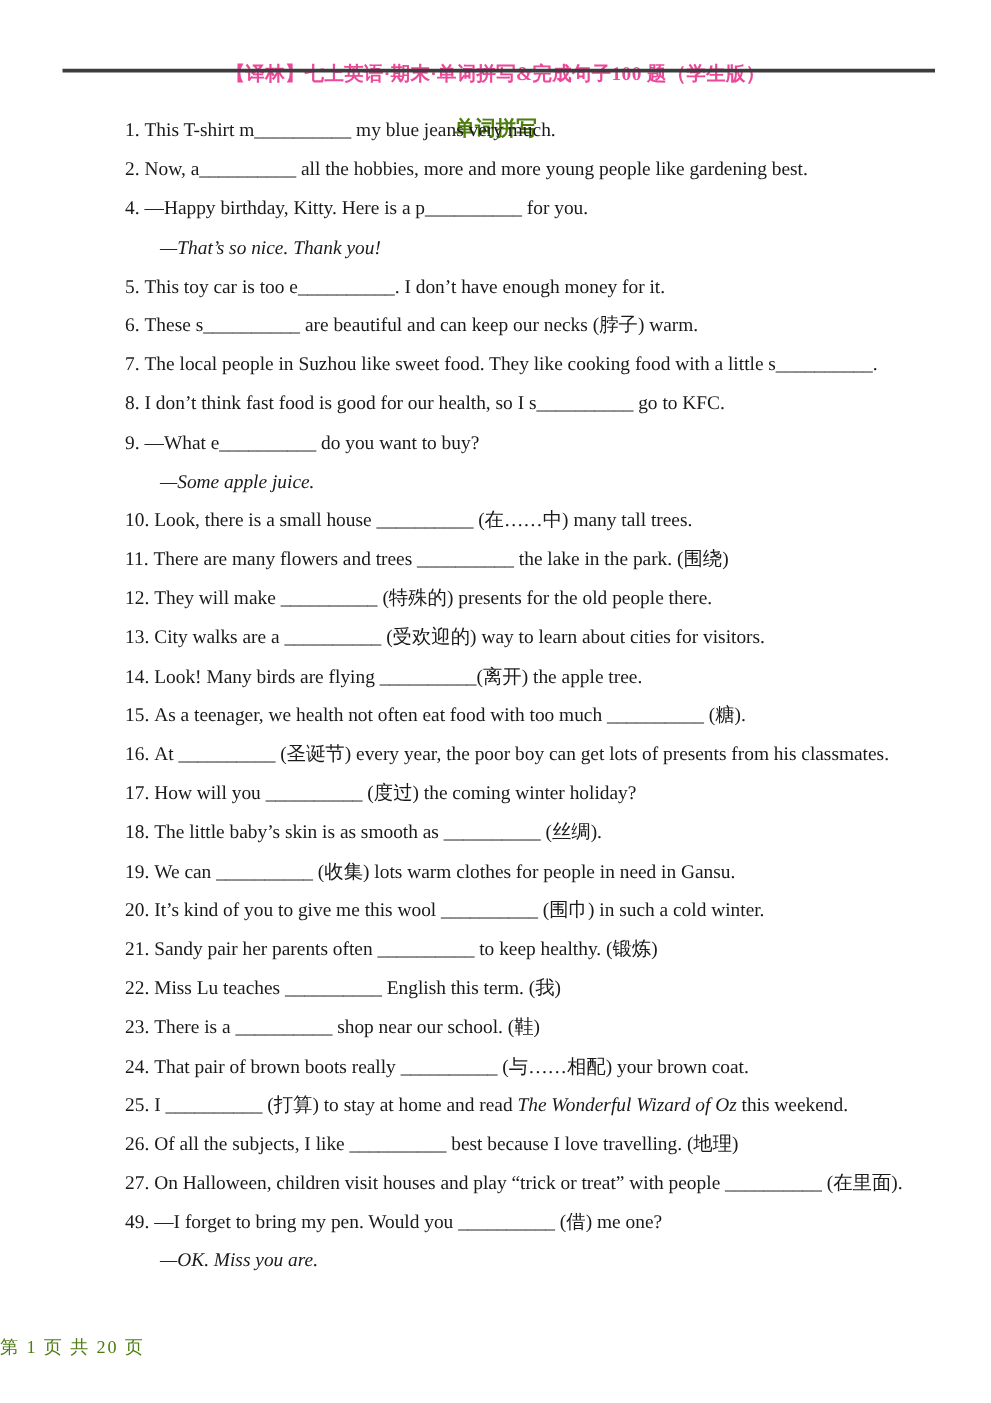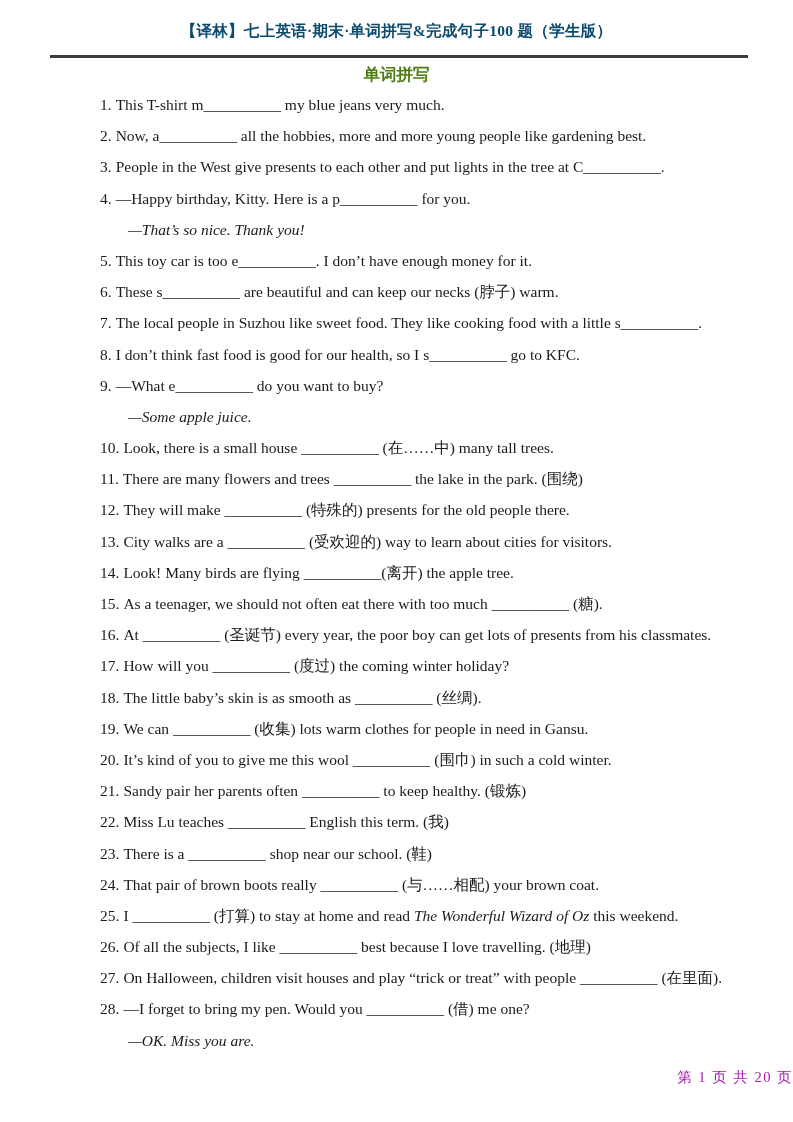--- a/index.html
+++ b/index.html
@@ -52,62 +52,61 @@
     white-space: nowrap;
   }
   .q-line.indent { padding-left: 28px; font-style: italic; }
   .q-num { margin-right: 4px; }
   .italic { font-style: italic; }
   .footer {
     position: absolute;
     top: 1068px;
     left: 0;
     width: 100%;
-    text-align: right;
+    text-align: left;
     font-size: 14.5px;
     letter-spacing: 1.5px;
-    color: #a21caf;
+    color: #4d7c0f;
   }
 </style>
 </head>
 <body>
 
 <div class="page">
-  <div class="doc-header" style="color: #0c4a6e;">【译林】七上英语·期末·单词拼写&amp;完成句子100 题（学生版）</div>
+  <div class="doc-header" style="color: #ec4899; margin-top: 28px;">【译林】七上英语·期末·单词拼写&amp;完成句子100 题（学生版）</div>
   <div class="header-rule"></div>
   <div class="section-title">单词拼写</div>
   <div class="questions" id="questions">
       <div class="q-line"><span class="q-num">1.</span><span>This T-shirt m__________ my blue jeans very much.</span></div>
       <div class="q-line"><span class="q-num">2.</span><span>Now, a__________ all the hobbies, more and more young people like gardening best.</span></div>
-      <div class="q-line"><span class="q-num">3.</span><span>People in the West give presents to each other and put lights in the tree at C__________.</span></div>
       <div class="q-line"><span class="q-num">4.</span><span>—Happy birthday, Kitty. Here is a p__________ for you.</span></div>
       <div class="q-line indent"><span>—That’s so nice. Thank you!</span></div>
       <div class="q-line"><span class="q-num">5.</span><span>This toy car is too e__________. I don’t have enough money for it.</span></div>
       <div class="q-line"><span class="q-num">6.</span><span>These s__________ are beautiful and can keep our necks (脖子) warm.</span></div>
       <div class="q-line"><span class="q-num">7.</span><span>The local people in Suzhou like sweet food. They like cooking food with a little s__________.</span></div>
       <div class="q-line"><span class="q-num">8.</span><span>I don’t think fast food is good for our health, so I s__________ go to KFC.</span></div>
       <div class="q-line"><span class="q-num">9.</span><span>—What e__________ do you want to buy?</span></div>
       <div class="q-line indent"><span>—Some apple juice.</span></div>
       <div class="q-line"><span class="q-num">10.</span><span>Look, there is a small house __________ (在……中) many tall trees.</span></div>
       <div class="q-line"><span class="q-num">11.</span><span>There are many flowers and trees __________ the lake in the park. (围绕)</span></div>
       <div class="q-line"><span class="q-num">12.</span><span>They will make __________ (特殊的) presents for the old people there.</span></div>
       <div class="q-line"><span class="q-num">13.</span><span>City walks are a __________ (受欢迎的) way to learn about cities for visitors.</span></div>
       <div class="q-line"><span class="q-num">14.</span><span>Look! Many birds are flying __________(离开) the apple tree.</span></div>
-      <div class="q-line"><span class="q-num">15.</span><span>As a teenager, we should not often eat there with too much __________ (糖).</span></div>
+      <div class="q-line"><span class="q-num">15.</span><span>As a teenager, we health not often eat food with too much __________ (糖).</span></div>
       <div class="q-line"><span class="q-num">16.</span><span>At __________ (圣诞节) every year, the poor boy can get lots of presents from his classmates.</span></div>
       <div class="q-line"><span class="q-num">17.</span><span>How will you __________ (度过) the coming winter holiday?</span></div>
       <div class="q-line"><span class="q-num">18.</span><span>The little baby’s skin is as smooth as __________ (丝绸).</span></div>
       <div class="q-line"><span class="q-num">19.</span><span>We can __________ (收集) lots warm clothes for people in need in Gansu.</span></div>
       <div class="q-line"><span class="q-num">20.</span><span>It’s kind of you to give me this wool __________ (围巾) in such a cold winter.</span></div>
       <div class="q-line"><span class="q-num">21.</span><span>Sandy pair her parents often __________ to keep healthy. (锻炼)</span></div>
       <div class="q-line"><span class="q-num">22.</span><span>Miss Lu teaches __________ English this term. (我)</span></div>
       <div class="q-line"><span class="q-num">23.</span><span>There is a __________ shop near our school. (鞋)</span></div>
       <div class="q-line"><span class="q-num">24.</span><span>That pair of brown boots really __________ (与……相配) your brown coat.</span></div>
       <div class="q-line"><span class="q-num">25.</span><span>I __________ (打算) to stay at home and read </span><span class="italic">The Wonderful Wizard of Oz</span><span> this weekend.</span></div>
       <div class="q-line"><span class="q-num">26.</span><span>Of all the subjects, I like __________ best because I love travelling. (地理)</span></div>
       <div class="q-line"><span class="q-num">27.</span><span>On Halloween, children visit houses and play “trick or treat” with people __________ (在里面).</span></div>
-      <div class="q-line"><span class="q-num">28.</span><span>—I forget to bring my pen. Would you __________ (借) me one?</span></div>
+      <div class="q-line"><span class="q-num">49.</span><span>—I forget to bring my pen. Would you __________ (借) me one?</span></div>
       <div class="q-line indent"><span>—OK. Miss you are.</span></div>
     </div>
   <div class="footer">
     <span>第 1 页 共 20 页</span>
   </div>
 </div>
 
 </body></html>

